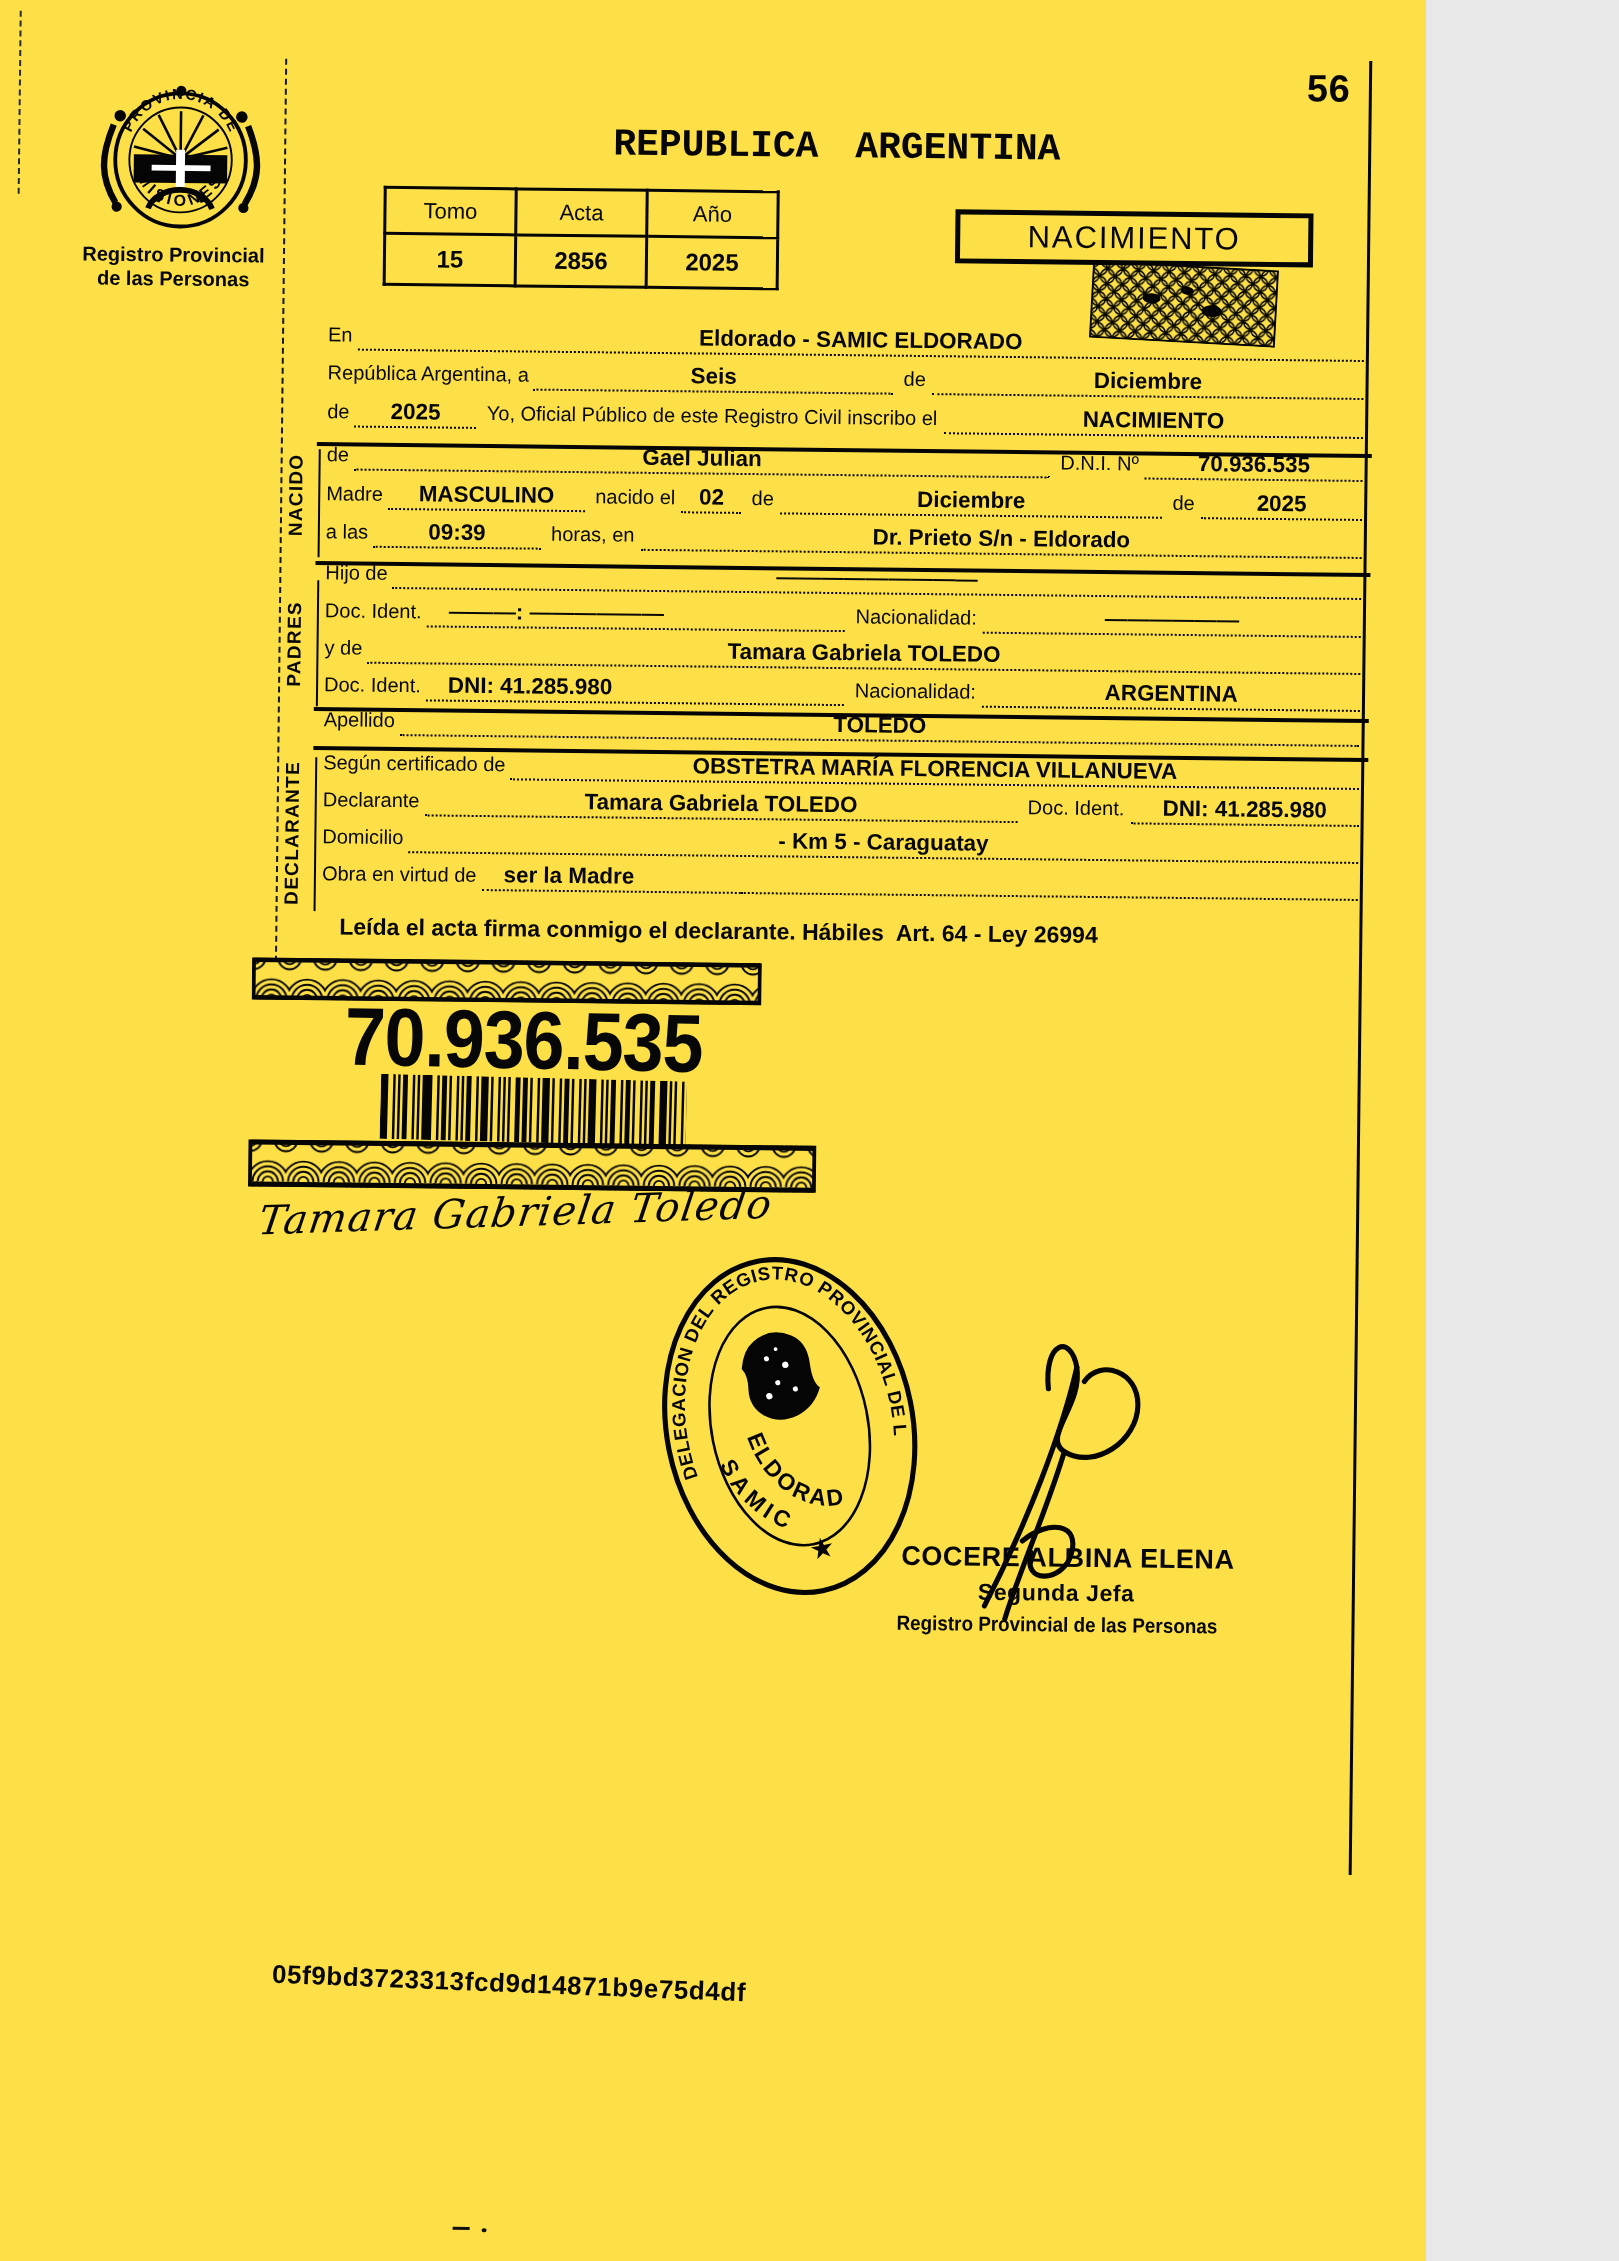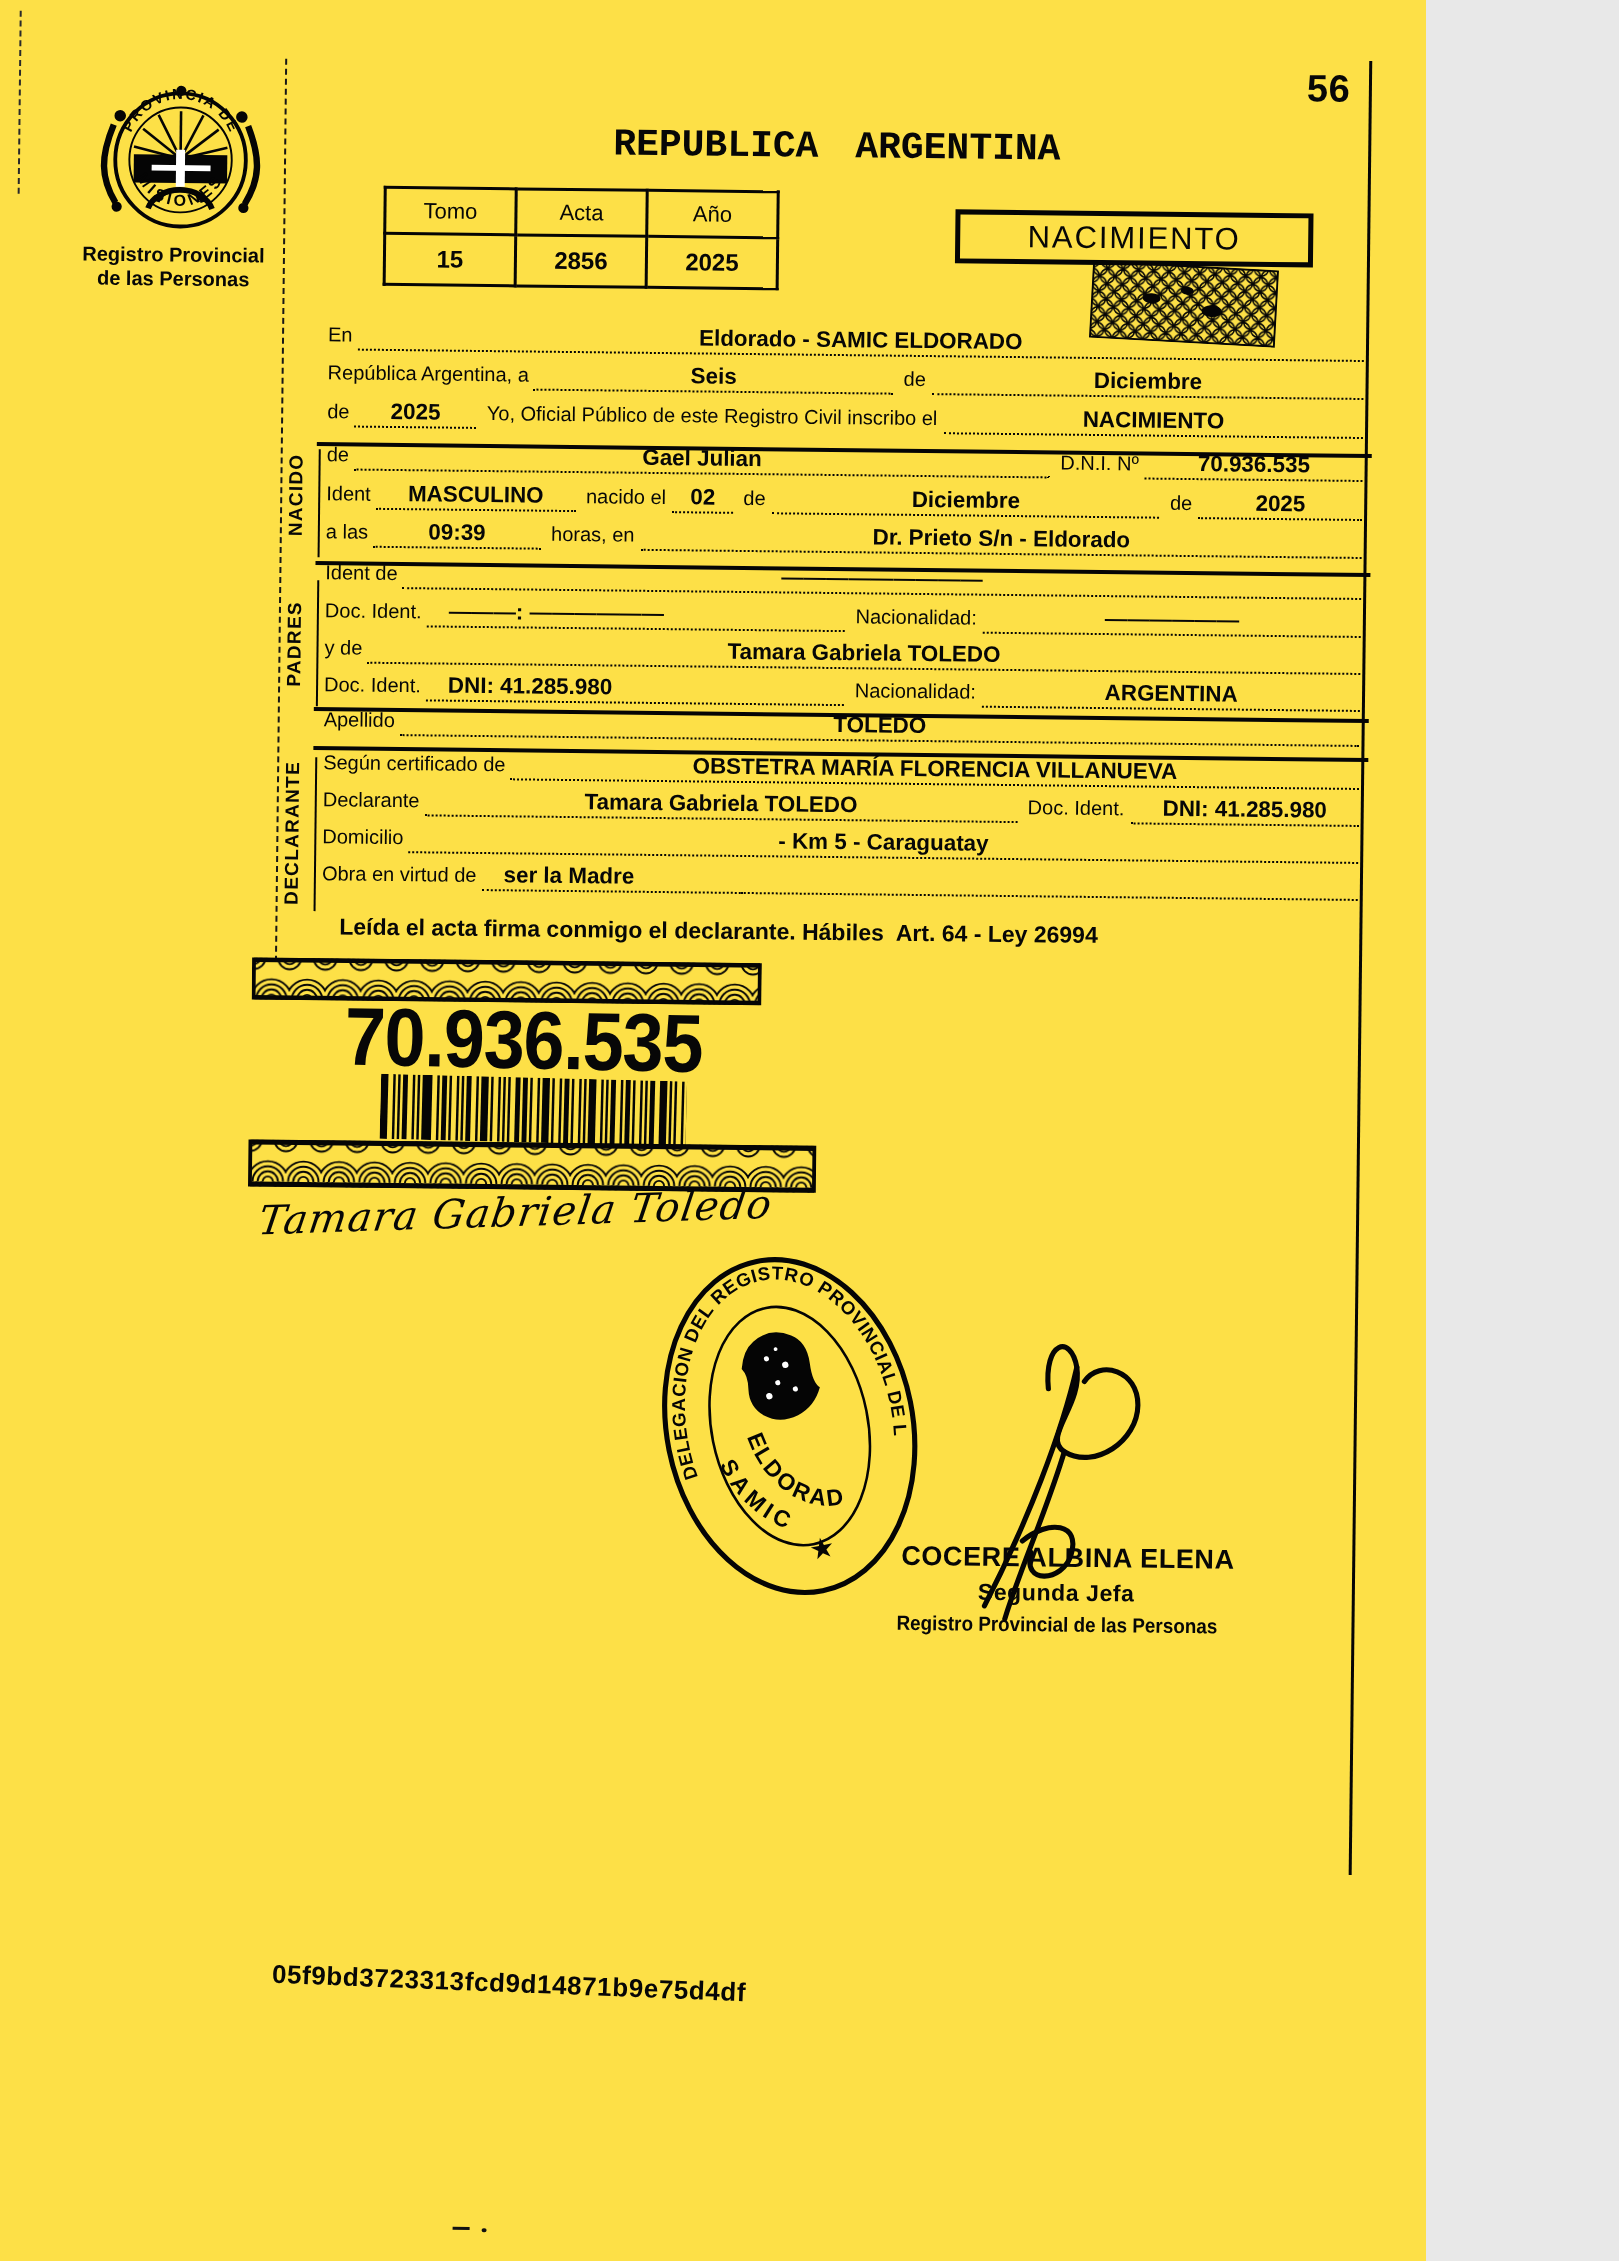--- a/index.html
+++ b/index.html
@@ -182,40 +182,40 @@
   <div class="hr" style="top:442px;"></div>
 
   <div class="row" style="top:440px;">
     <span class="lb">de</span>
     <div class="seg" style="flex-grow:3.2;">Gael Julian</div>
     <span class="lb mid">D.N.I. Nº</span>
     <div class="seg" style="flex-grow:1;">70.936.535</div>
   </div>
 
   <div class="row" style="top:479px;">
-    <span class="lb">Ident</span>
+    <span class="lb">Madre</span>
     <div class="seg" style="flex-grow:3.3;">MASCULINO</div>
     <span class="lb mid">nacido el</span>
     <div class="seg" style="flex-grow:1;">02</div>
     <span class="lb mid">de</span>
     <div class="seg" style="flex-grow:6.4;">Diciembre</div>
     <span class="lb mid">de</span>
     <div class="seg" style="flex-grow:2.7;">2025</div>
   </div>
 
   <div class="row" style="top:517px;">
     <span class="lb">a las</span>
     <div class="seg" style="flex-grow:1;">09:39</div>
     <span class="lb mid">horas, en</span>
     <div class="seg" style="flex-grow:4.3;">Dr. Prieto S/n - Eldorado</div>
   </div>
   <div class="hr" style="top:561px;"></div>
 
   <div class="row" style="top:558px;">
-    <span class="lb">Ident de</span>
+    <span class="lb">Hijo de</span>
     <div class="seg">—————————</div>
   </div>
 
   <div class="row" style="top:596px;">
     <span class="lb">Doc. Ident.</span>
     <div class="seg left" style="flex-grow:1.05;">———: ——————</div>
     <span class="lb mid">Nacionalidad:</span>
     <div class="seg" style="flex-grow:1;">——————</div>
   </div>
 

